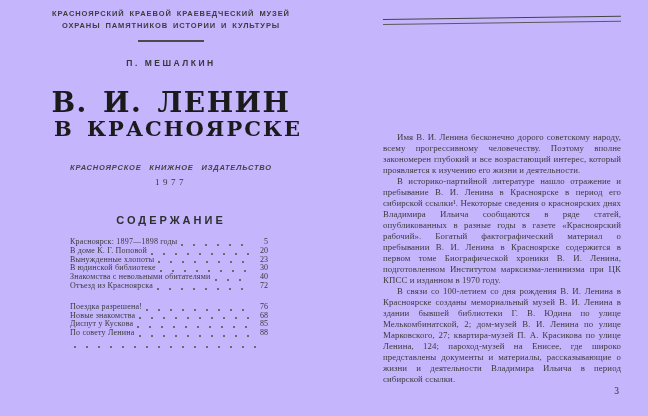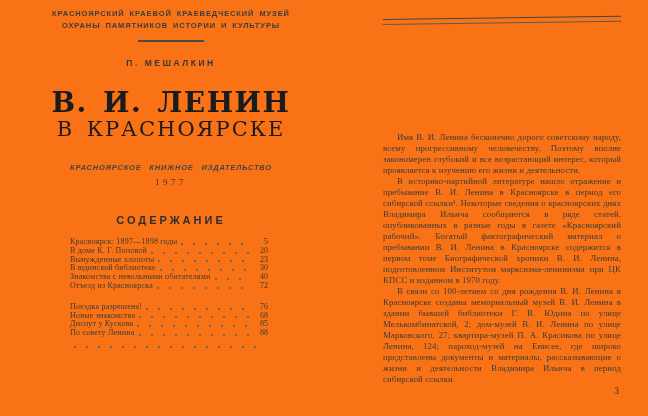--- a/index.html
+++ b/index.html
@@ -1,59 +1,59 @@
 <!DOCTYPE html>
 <html><head>
 <meta charset="utf-8">
 <style>
   html, body { margin:0; padding:0; background:#ffffff; }
   .scan {
     position:relative; width:648px; height:416px;
-    background:#f97316; overflow:hidden;
+    background:#c4b5fd; overflow:hidden;
     font-family:"Liberation Serif", serif; color:#3a3a3a;
   }
 
   
   .left-page { position:absolute; left:40px; top:8px; width:262px; text-align:center; }
   .lp-header {
     font-family:"Liberation Sans", sans-serif;
     font-size:7.5px; font-weight:bold; letter-spacing:0.9px; word-spacing:2px;
     line-height:11.5px; color:#3d3d3d;
   }
   .lp-divider { width:66px; height:2px; background:#4a4a4a; margin:9px auto 0; }
   .lp-author {
     margin-top:16px; font-family:"Liberation Sans", sans-serif;
     font-size:8.5px; font-weight:bold; letter-spacing:2.5px; color:#383838;
   }
   .lp-title1 {
     margin-top:21px; font-family:"DejaVu Serif", serif; font-weight:bold;
     font-size:28px; line-height:28px; letter-spacing:1.5px; word-spacing:4px; color:#1b1b1b;
   }
   .lp-title2 {
-    font-family:"DejaVu Serif", serif; font-weight:normal;
-    font-size:21px; line-height:24px; letter-spacing:2px; word-spacing:4px; color:#1b1b1b;
+    font-family:"DejaVu Serif", serif; font-weight:bold;
+    font-size:21px; line-height:24px; letter-spacing:2px; word-spacing:4px; color:#1b1b1b;text-align:right;
   }
   .lp-publisher {
     margin-top:22px; font-family:"Liberation Sans", sans-serif; font-style:italic;
     font-weight:bold; font-size:7.5px; letter-spacing:0.8px; word-spacing:5px; color:#454545;
   }
   .lp-year { margin-top:5px; font-size:9px; letter-spacing:3.5px; color:#333;text-align:center; }
   .lp-toc-heading {
     margin-top:27px; font-family:"Liberation Sans", sans-serif;
     font-size:11px; font-weight:bold; letter-spacing:3px; color:#2e2e2e;
   }
 
   .toc { text-align:left; margin:12px 0 0 30px; width:198px; }
   .toc-section-title {
     font-size:8.6px; letter-spacing:1.1px; word-spacing:2.5px;
     color:#333; line-height:10px;
   }
   .toc-rows { margin-top:7px; }
   .toc-section-2 { margin-top:12px; }
-  .toc-row { display:flex; align-items:center; line-height:8.8px; font-size:8px; color:#3a3a3a; }
+  .toc-row { display:flex; align-items:flex-end; line-height:8.8px; font-size:8px; color:#3a3a3a; }
   .toc-label { white-space:nowrap; letter-spacing:0.2px; }
   .toc-dots {
     flex:1; margin:0 4px; height:7px; min-width:8px;
     background-image:radial-gradient(circle at 1px 5px, #6b6b6b 0.8px, transparent 1px);
     background-size:12px 7px; background-repeat:repeat-x;
   }
   .toc-page { min-width:13px; text-align:right; font-size:8px; }
   .toc-section-2 .toc-row:last-child { margin-top:4px; }
   .toc-section-2 .toc-row:last-child .toc-label { letter-spacing:0.8px; }
 

